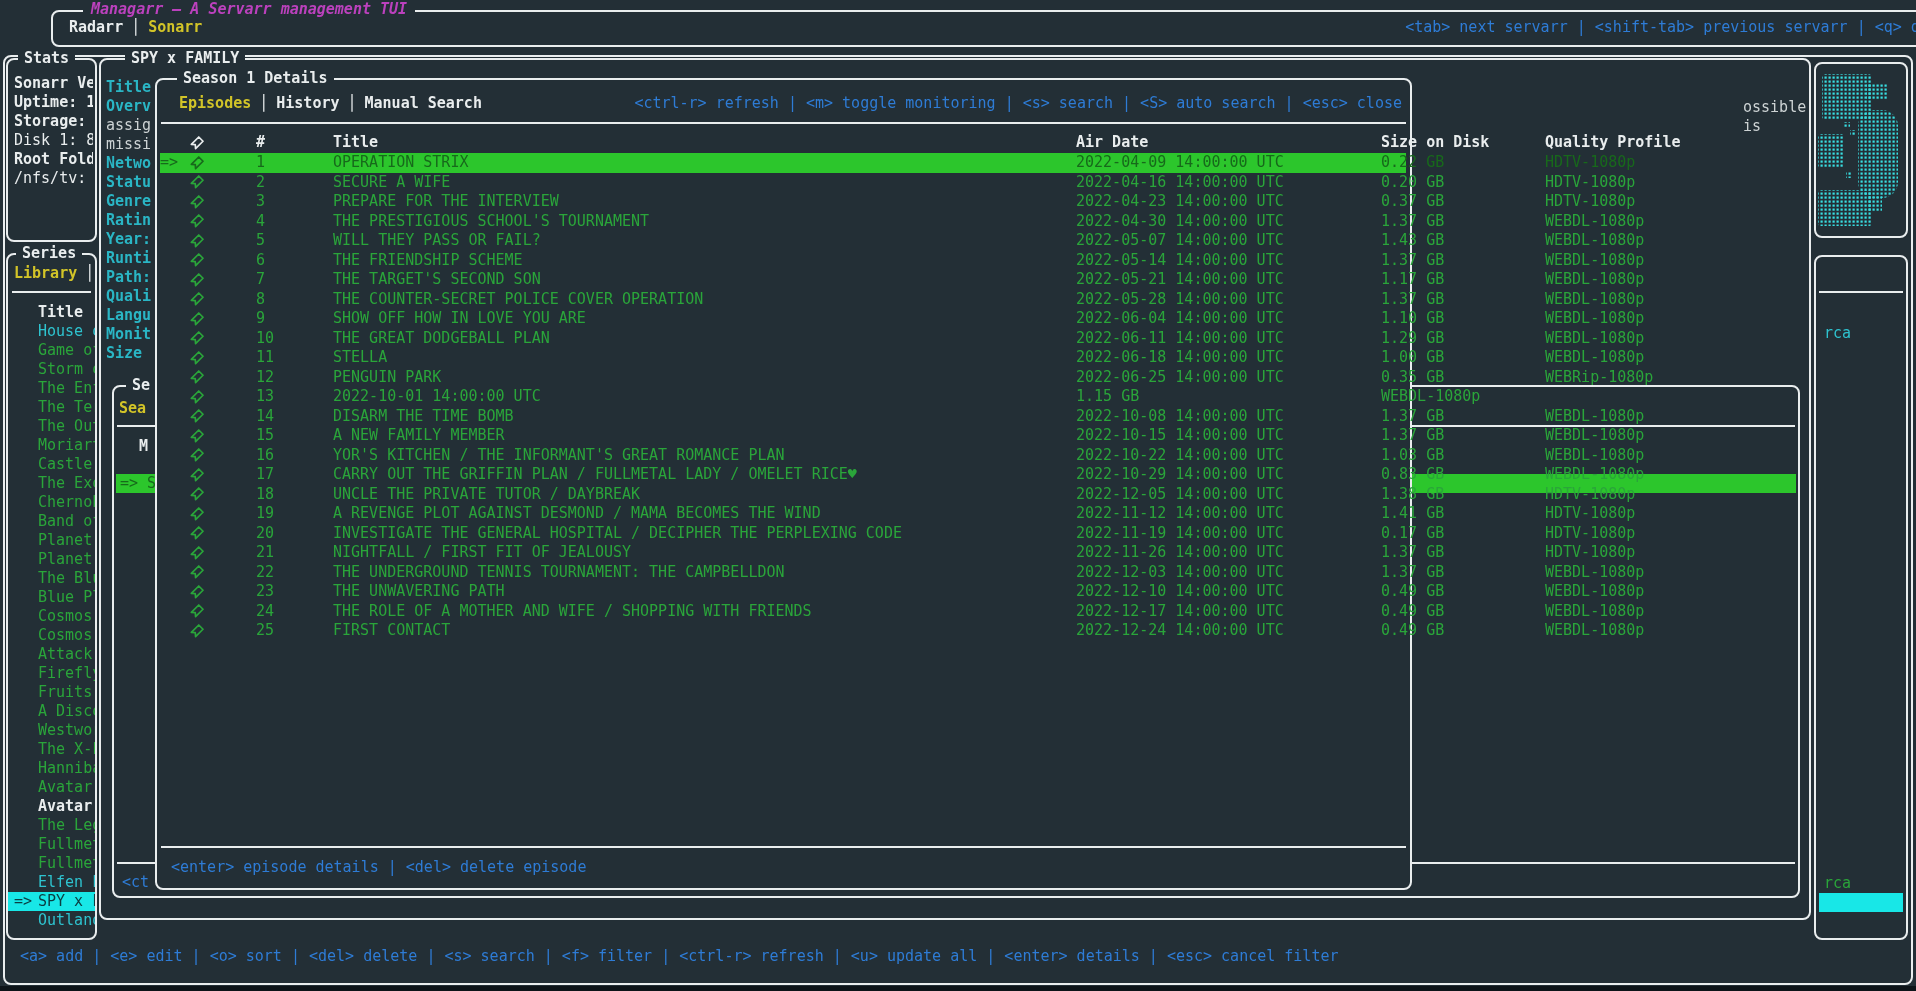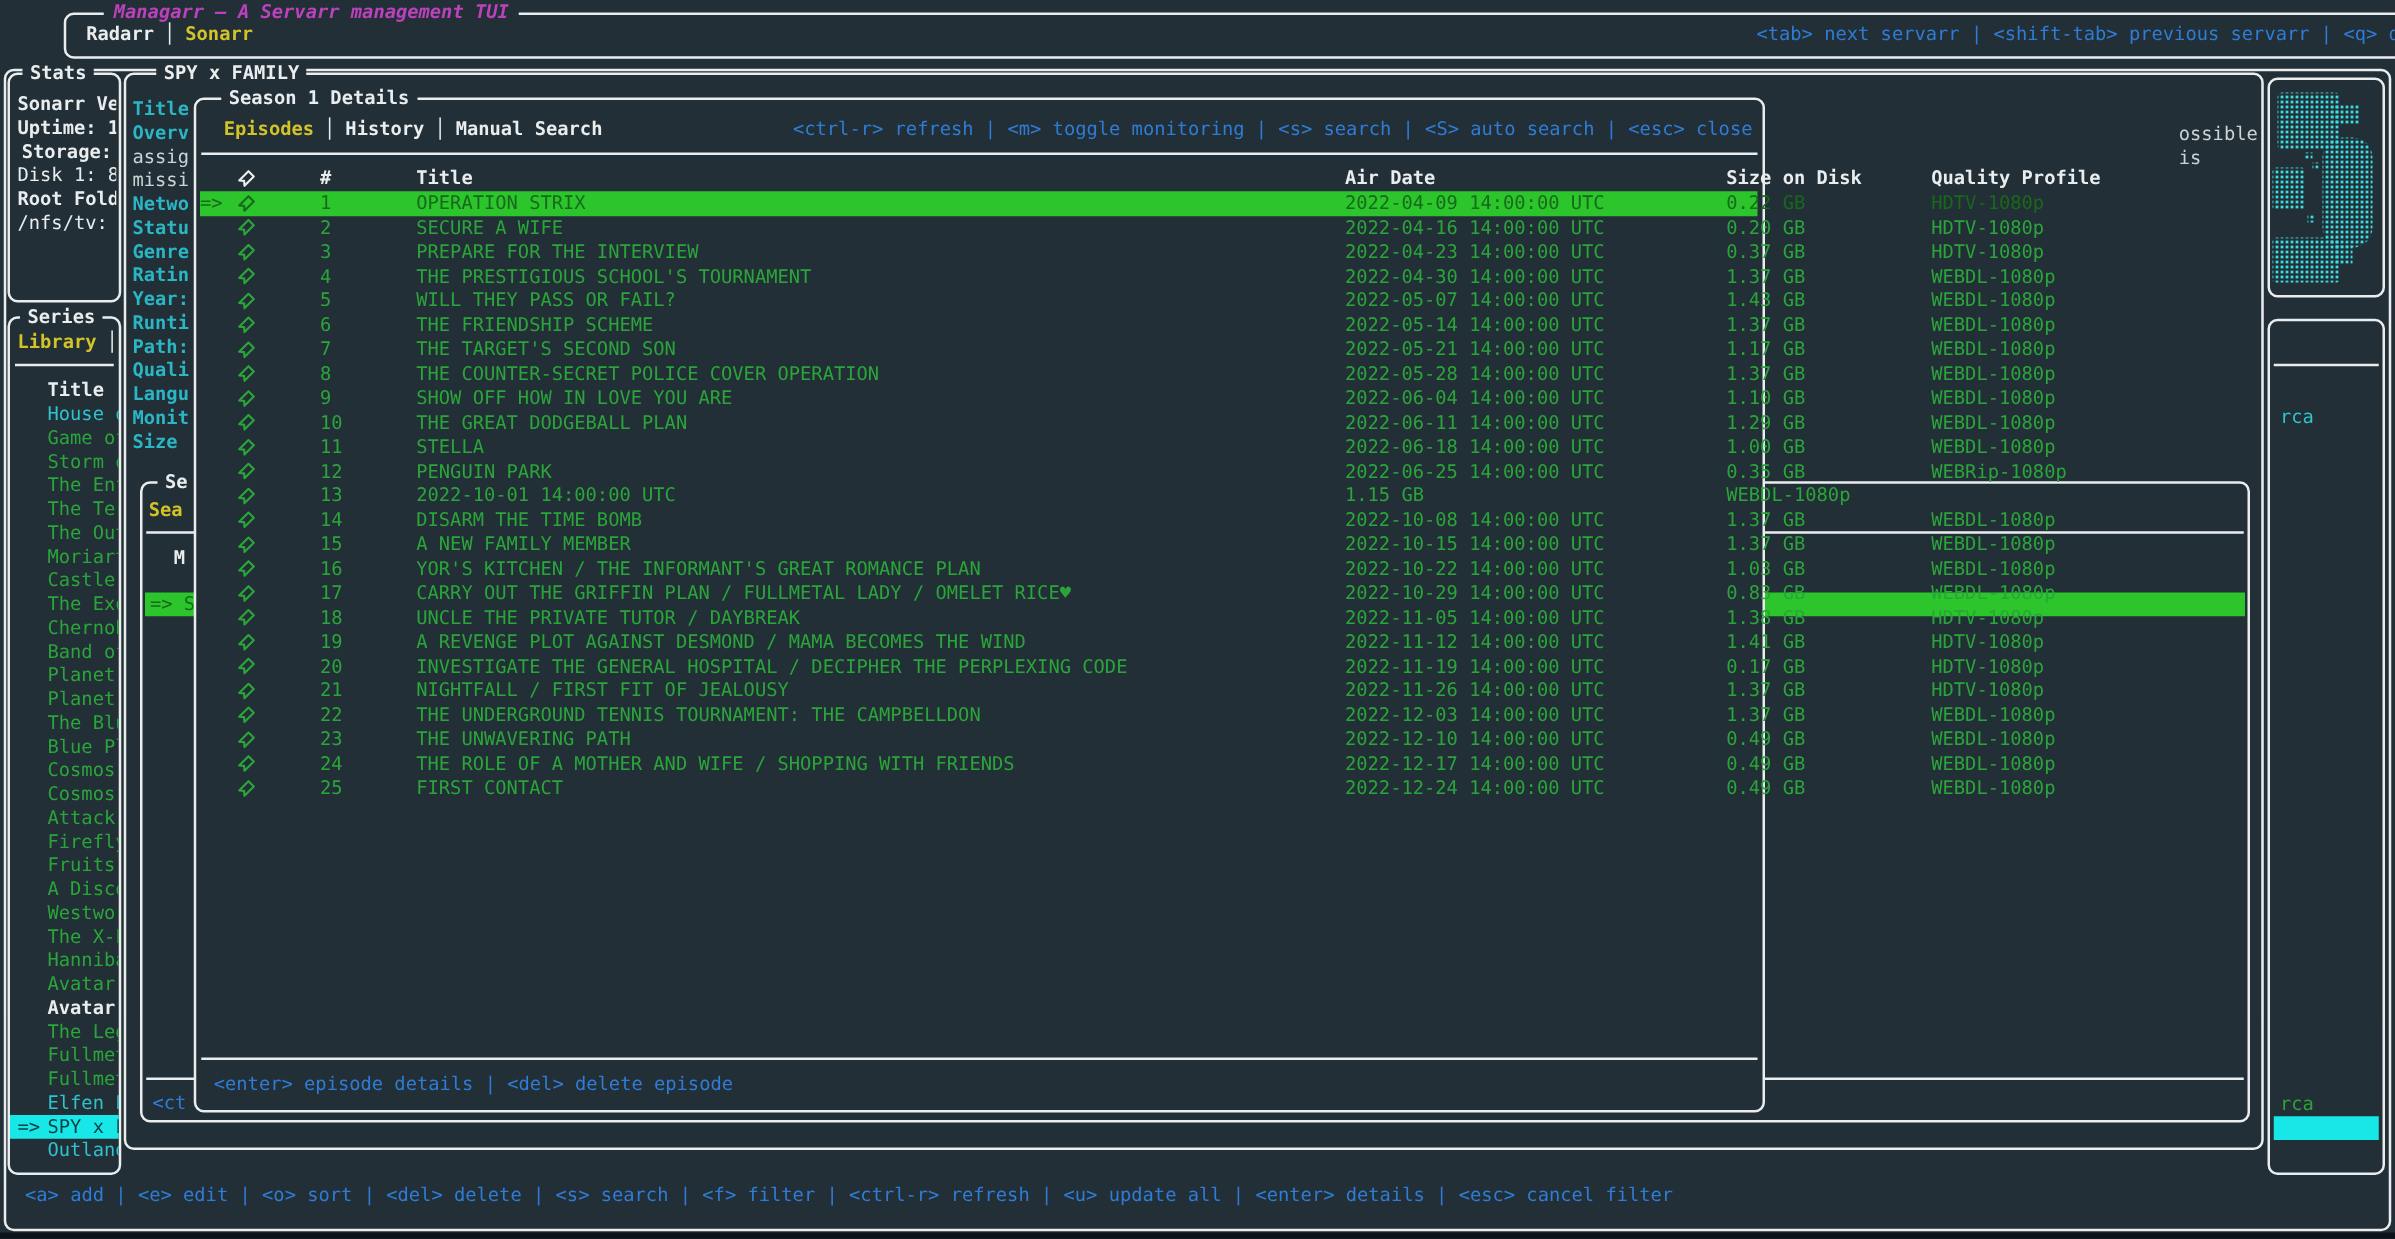--- a/index.html
+++ b/index.html
@@ -23,21 +23,21 @@
   #tabs-box{left:3px;top:10px;width:1910px;height:37px;border-radius:8px;margin-left:48px;}
   #app-title{position:absolute;left:30px;top:-12px;background:var(--bg);padding:0 8px;color:var(--magenta);font-weight:bold;font-style:italic;white-space:nowrap;}
   #servarr-tabs{position:absolute;left:16px;top:6px;white-space:nowrap;}
   #top-keys{position:absolute;right:12px;top:6px;color:var(--blue);white-space:nowrap;}
 
   
   #main-box{left:3px;top:55px;width:1910px;height:930px;border-radius:8px;background:transparent;}
   #bottom-keys{position:absolute;left:20px;top:947px;color:var(--blue);white-space:nowrap;}
 
   
-  #stats-panel{left:6px;top:58px;width:91px;height:184px;text-align:center;}
+  #stats-panel{left:6px;top:58px;width:91px;height:184px;}
   #stats-panel .panel-title{left:10px;}
   #stats-lines{position:absolute;left:6px;top:14px;right:2px;}
   .stat-line{height:19px;line-height:19px;white-space:nowrap;overflow:hidden;}
   .stat-line.v-bold{font-weight:bold;}
 
   
   #series-panel{left:6px;top:253px;width:91px;height:687px;}
   #series-panel .panel-title{left:8px;}
   #series-tabrow{position:absolute;left:6px;top:9px;white-space:nowrap;}
   #series-hr{left:4px;right:4px;top:36px;}
@@ -491,21 +491,21 @@
           <span>WEBDL-1080p</span>
         </div>
 
         <div class="ep-grid ep-row v-normal">
           <span></span>
           <span><svg class="tag-icon">
               <use href="#tag-glyph"></use>
             </svg></span>
           <span>18</span>
           <span>UNCLE THE PRIVATE TUTOR / DAYBREAK</span>
-          <span>2022-11-05 14:00:00 UTC</span>
+          <span>2022-12-05 14:00:00 UTC</span>
           <span>1.38 GB</span>
           <span>HDTV-1080p</span>
         </div>
 
         <div class="ep-grid ep-row v-normal">
           <span></span>
           <span><svg class="tag-icon">
               <use href="#tag-glyph"></use>
             </svg></span>
           <span>19</span>

